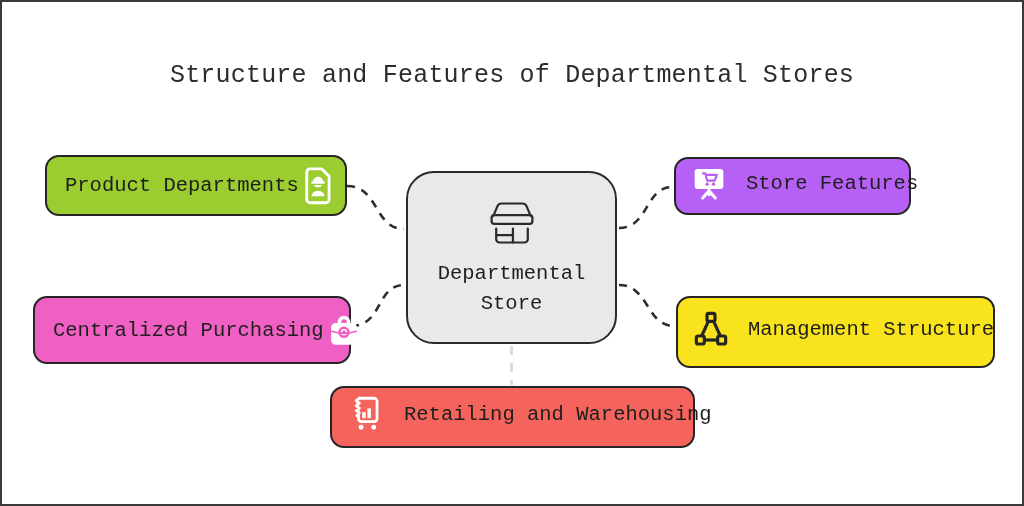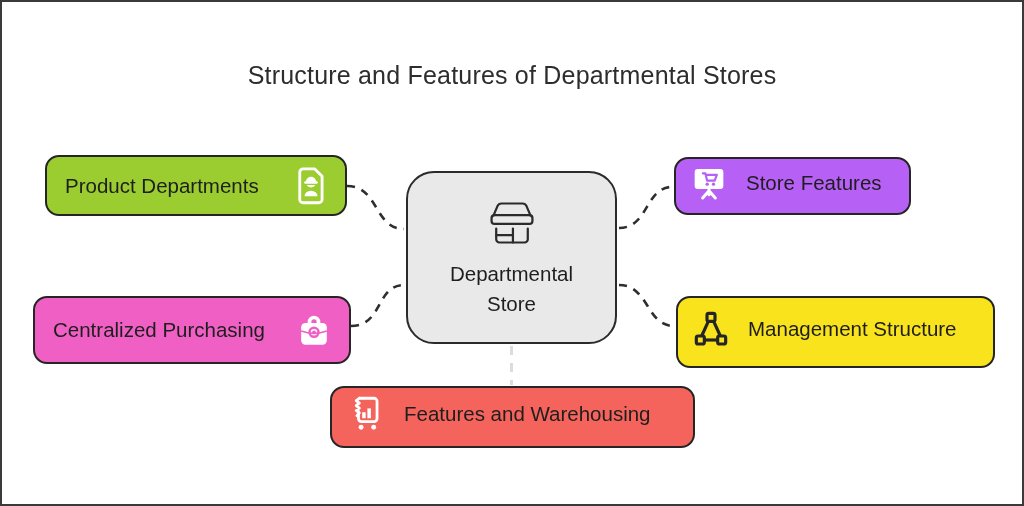--- a/index.html
+++ b/index.html
@@ -1,19 +1,19 @@
 <!DOCTYPE html>
 <html><head>
 <meta charset="utf-8">
 <style>
   html,body{margin:0;padding:0;background:#fff;}
   .stage{
     position:relative;width:1024px;height:506px;background:#ffffff;
     box-shadow:inset 0 0 0 2px #3a3a3a;overflow:hidden;
-    font-family:Liberation Sans, sans-serif;
+    font-family:Liberation Mono, monospace;
   }
   .title{
     position:absolute;top:61px;left:0;width:100%;text-align:center;
     font-size:25px;font-weight:500;color:#2d2d2d;letter-spacing:.2px;
   }
   .connectors{position:absolute;left:0;top:0;pointer-events:none;}
   .node{
     position:absolute;box-sizing:border-box;display:flex;align-items:center;
     border:2.5px solid #252525;border-radius:14px;
     font-size:20.5px;font-weight:500;color:#1e1e1e;white-space:nowrap;
@@ -119,16 +119,16 @@
     <span class="icon">
       <svg width="42" height="44" viewBox="0 0 24 24" fill="none" stroke="#ffffff" stroke-width="1.6" stroke-linejoin="round" stroke-linecap="round">
         <path d="M8.2 3 L6.4 4.4 L8.2 5.8 L6.4 7.2 L8.2 8.6 L6.4 10 L8.2 11.4 L6.8 13"></path>
         <path d="M8.2 3 H16.6 A1.7 1.7 0 0 1 18.3 4.7 V14.6 A1.7 1.7 0 0 1 16.6 16.3 H9.4 A1.7 1.7 0 0 1 7.7 14.6 V10.5"></path>
         <rect x="9.8" y="11" width="2" height="3.4" fill="#ffffff" stroke="none"></rect>
         <rect x="12.8" y="8.8" width="2" height="5.6" fill="#ffffff" stroke="none"></rect>
         <circle cx="9.2" cy="19.6" r="1.4" fill="#ffffff" stroke="none"></circle>
         <circle cx="16.4" cy="19.6" r="1.4" fill="#ffffff" stroke="none"></circle>
       </svg>
     </span>
-    <span>Features and Warehousing</span>
+    <span>Retailing and Warehousing</span>
   </div>
 
 </div>
 
 </body></html>

